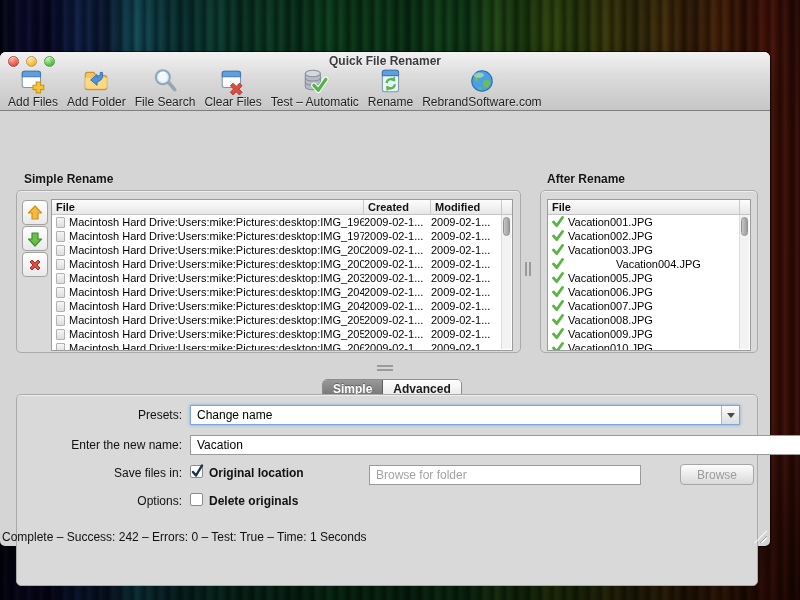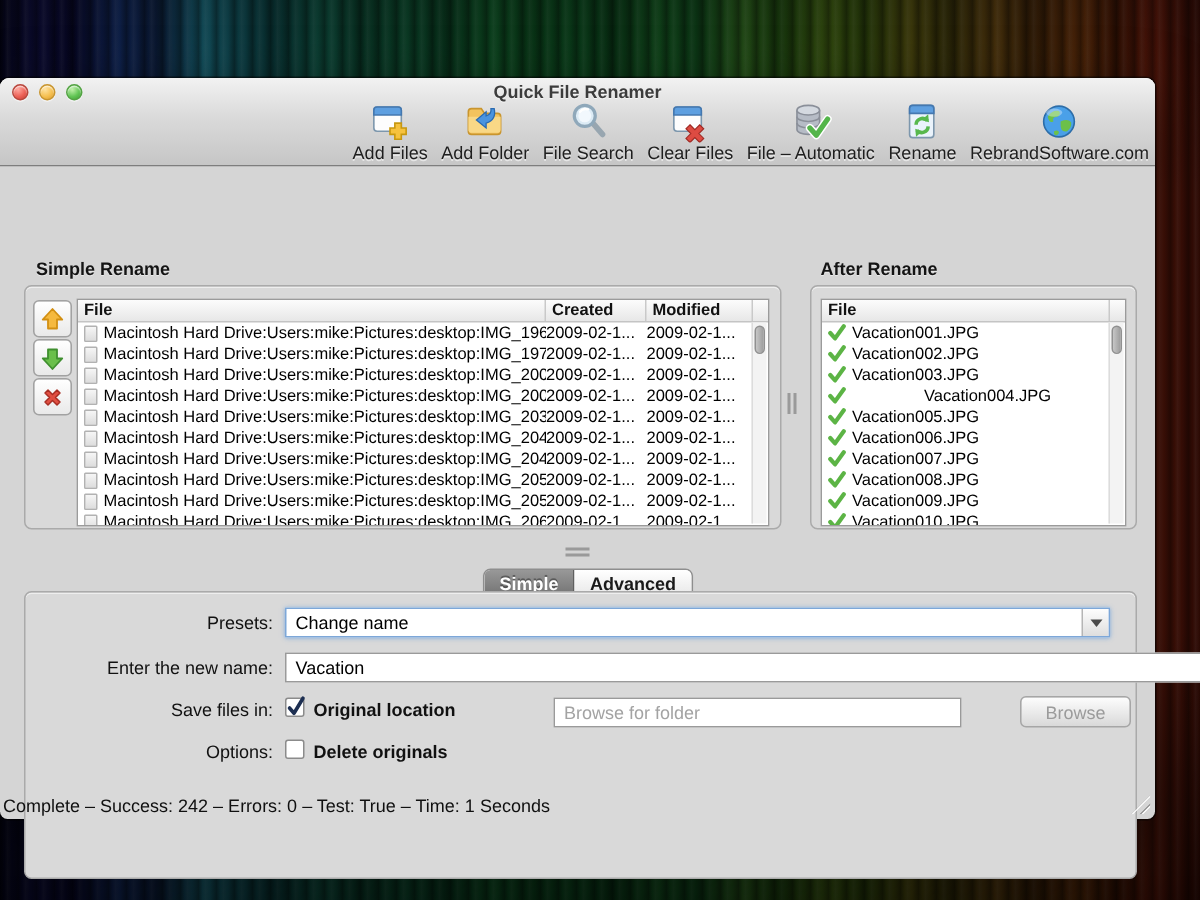--- a/index.html
+++ b/index.html
@@ -35,21 +35,21 @@
   }
   .traffic{position:absolute;left:8px;top:4px;display:flex;gap:7px;}
   .light{width:9px;height:9px;border-radius:50%;box-shadow:inset 0 1px 1px rgba(255,255,255,.7), 0 1px 0 rgba(255,255,255,.5);}
   .light.red{background:radial-gradient(circle at 35% 30%, #ffa79e, #ec6056 55%, #c03c32);border:.5px solid #b8473d;}
   .light.yellow{background:radial-gradient(circle at 35% 30%, #ffe2a0, #f5bf4f 55%, #d89a2e);border:.5px solid #c8952f;}
   .light.green{background:radial-gradient(circle at 35% 30%, #c0f0a8, #61c554 55%, #3f9a33);border:.5px solid #53a343;}
   .wtitle{
     position:absolute;left:0;right:0;top:2px;text-align:center;
     font-size:12px;font-weight:bold;color:#3c3c3c;text-shadow:0 1px 0 rgba(255,255,255,.65);
   }
-  .toolbar{position:absolute;left:8px;top:15px;right:4px;height:42px;display:flex;align-items:flex-start;gap:9px;justify-content:flex-end;}
+  .toolbar{position:absolute;left:8px;top:15px;right:4px;height:42px;display:flex;align-items:flex-start;gap:9px;}
   .tb-item{display:flex;flex-direction:column;align-items:center;cursor:default;}
   .tb-item .ico{width:28px;height:28px;}
   .tb-item .lbl{font-size:12px;color:#1e1e1e;text-shadow:0 1px 0 rgba(255,255,255,.55);margin-top:0px;white-space:nowrap;}
   
   .content{position:absolute;left:0;top:58px;right:0;bottom:0;}
   .grp-label{position:absolute;font-size:12px;font-weight:bold;color:#141414;text-shadow:0 1px 0 rgba(255,255,255,.5);}
   .grp-box{
     position:absolute;background:#d9d9d9;border:1px solid #aaaaaa;border-radius:5px;
     box-shadow:inset 0 1px 0 rgba(255,255,255,.55);
   }
@@ -162,21 +162,21 @@
         <div class="lbl">Clear Files</div>
       </div>
       <div class="tb-item">
         <svg class="ico" viewBox="0 0 26 26">
           <path d="M4 6 v12 c0 1.7 3.1 3 7 3 s7-1.3 7-3 V6" fill="#b6bcc6" stroke="#8a8f99"></path>
           <path d="M4 10 c0 1.7 3.1 3 7 3 s7-1.3 7-3 M4 14 c0 1.7 3.1 3 7 3 s7-1.3 7-3" fill="none" stroke="#8a8f99"></path>
           <ellipse cx="11" cy="6" rx="7" ry="3" fill="#d4d9e0" stroke="#8a8f99"></ellipse>
           <path d="M12 17 l4 4.5 l7-10" stroke="#ffffff" stroke-width="5" fill="none" stroke-linecap="round" stroke-linejoin="round"></path>
           <path d="M12 17 l4 4.5 l7-10" stroke="#54b54a" stroke-width="3.2" fill="none" stroke-linecap="round" stroke-linejoin="round"></path>
         </svg>
-        <div class="lbl">File – Automatic</div>
+        <div class="lbl">Test – Automatic</div>
       </div>
       <div class="tb-item">
         <svg class="ico" viewBox="0 0 26 26">
           <rect x="5" y="3" width="15" height="20" rx="2" fill="#eaf3fb" stroke="#7d97ad"></rect>
           <path d="M5 5 a2 2 0 0 1 2-2 h11 a2 2 0 0 1 2 2 v3 H5 z" fill="#5e9fe0" stroke="#4478b0"></path>
           <path d="M9 15 a4 4 0 0 1 7-2.5" stroke="#57b84d" stroke-width="2.2" fill="none"></path>
           <path d="M16.5 8.5 l0.5 5 l-4.5-1.5 z" fill="#57b84d"></path>
           <path d="M16.5 16 a4 4 0 0 1 -7 2.5" stroke="#57b84d" stroke-width="2.2" fill="none"></path>
           <path d="M9 22.5 l-0.5-5 l4.5 1.5 z" fill="#57b84d"></path>
         </svg>

